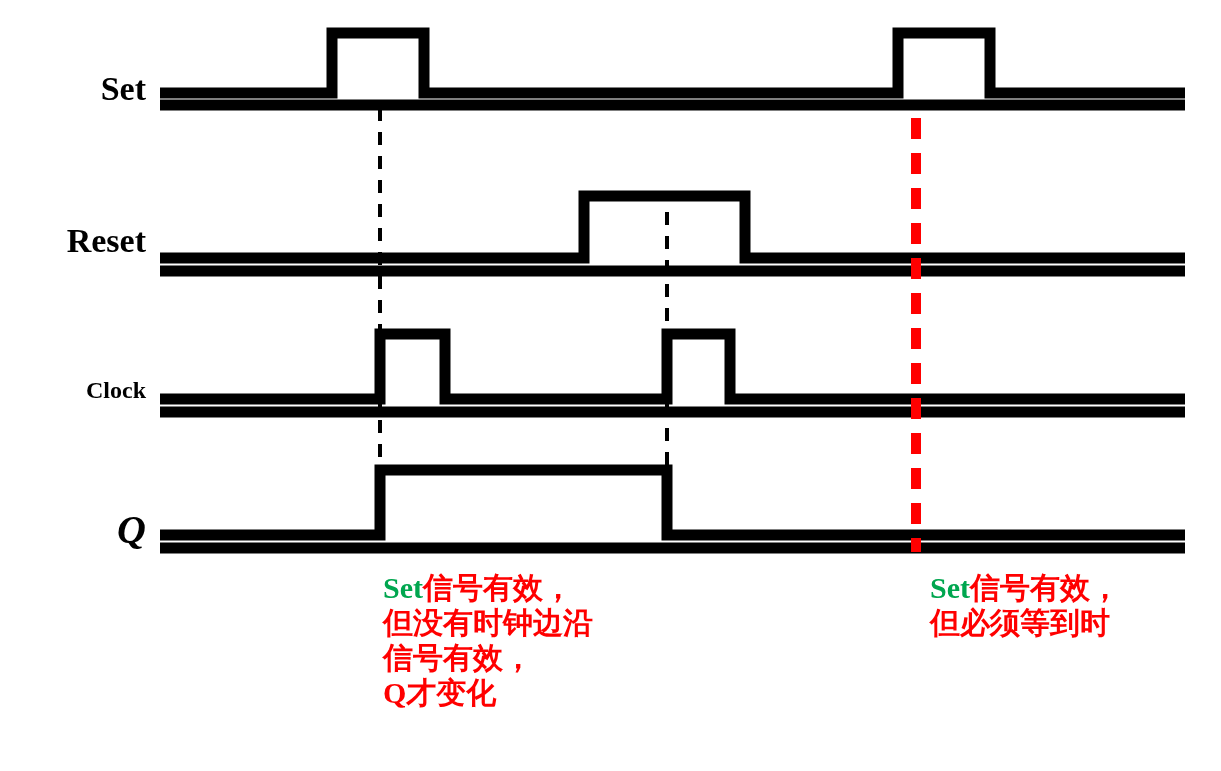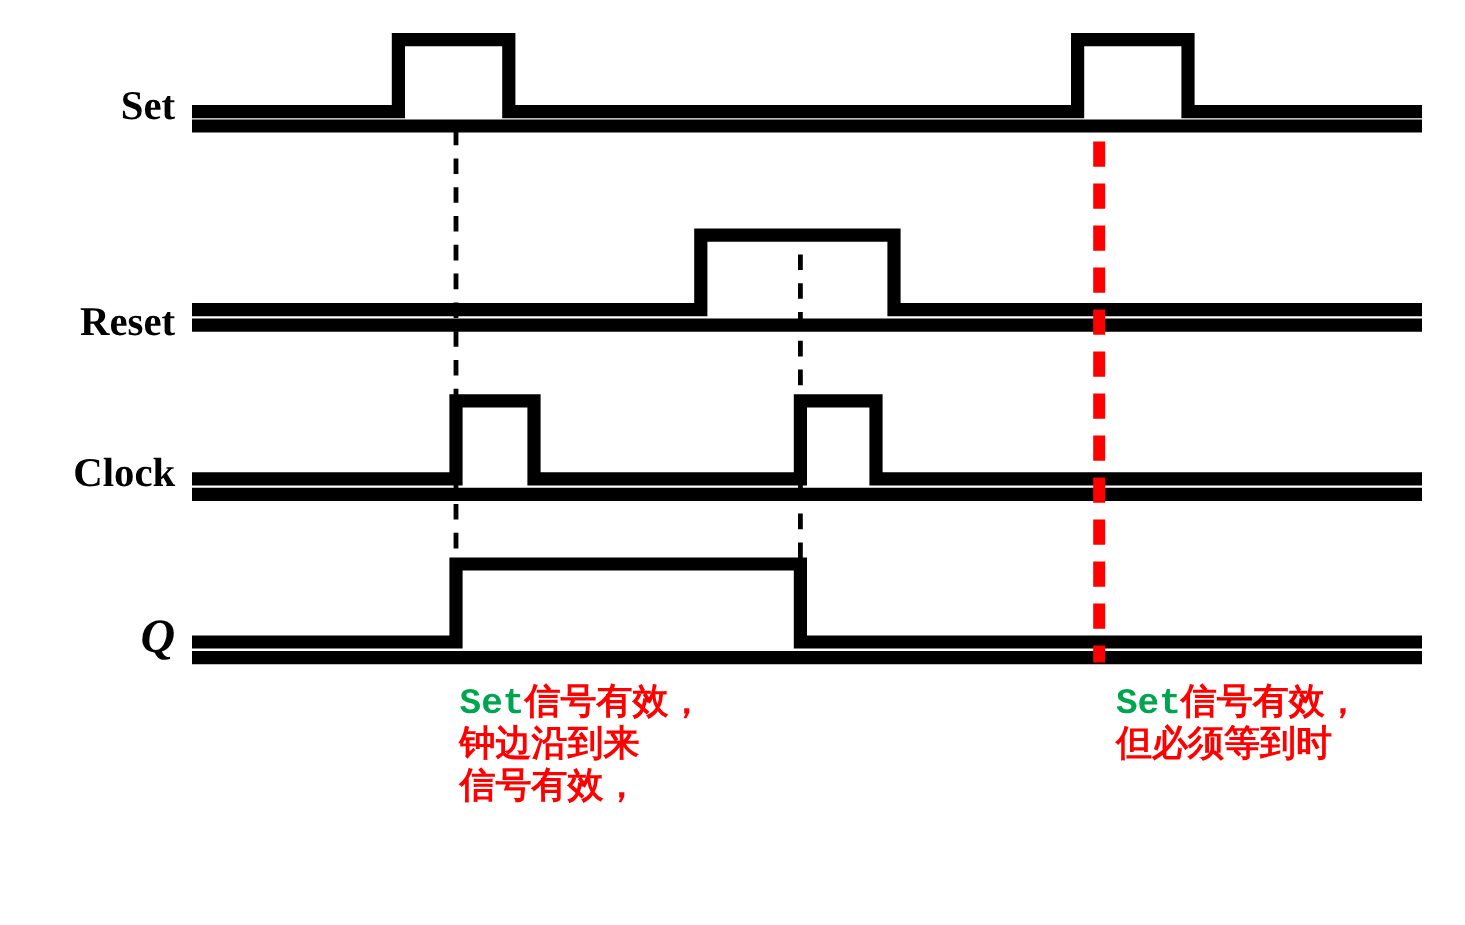--- a/index.html
+++ b/index.html
@@ -35,21 +35,21 @@
     color: #000000;
     white-space: nowrap;
     text-align: right;
     line-height: 1;
   }
   .signal-label.italic-label {
     font-style: italic;
   }
   .annotation {
     position: absolute;
-    font-family: Liberation Mono, monospace;
+    font-family: Liberation Serif, serif;
     font-weight: bold;
     font-size: 30px;
     line-height: 35px;
     color: #ff0000;
     white-space: nowrap;
     letter-spacing: 0px;
   }
   .annotation .kw {
     color: #00a64f;
   }
@@ -75,30 +75,31 @@
       </g>
     <g id="marker-layer">
         <line x1="380" y1="108" x2="380" y2="478" stroke="#000000" stroke-width="4" stroke-dasharray="13 11" stroke-linecap="butt"></line>
         <line x1="667" y1="212" x2="667" y2="478" stroke="#000000" stroke-width="4" stroke-dasharray="13 11" stroke-linecap="butt"></line>
         <line x1="916" y1="118" x2="916" y2="552" stroke="#ff0000" stroke-width="10" stroke-dasharray="21 14" stroke-linecap="butt"></line>
       </g>
   </svg>
 
   <div class="signal-label" id="label-set" style="font-size: 34px; right: 1075px; top: 71.92px;">Set</div>
 
-  <div class="signal-label" id="label-reset" style="font-size: 34px; right: 1075px; top: 252px;">Reset</div>
+  <div class="signal-label" id="label-reset" style="font-size: 34px; right: 1075px; top: 224px;">Reset</div>
 
-  <div class="signal-label" id="label-clock" style="font-size: 34px; right: 1075px; top: 377.92px;">Clock</div>
+  <div class="signal-label" id="label-clock" style="font-size: 24px; right: 1075px; top: 377.92px;">Clock</div>
 
   <div class="signal-label italic-label" id="label-q" style="font-size: 40px; right: 1075px; top: 510.2px;">Q</div>
 
   <div class="annotation" id="annotation-left" style="left: 383px; top: 570px;">
       <span class="ann-line"><span class="kw">Set</span><span>信号有效，</span></span>
-      <span class="ann-line">钟边沿到来</span>
+      <span class="ann-line">但没有时钟边沿</span>
       <span class="ann-line">信号有效，</span>
+      <span class="ann-line">Q才变化</span>
     </div>
 
   <div class="annotation" id="annotation-right" style="left: 930px; top: 570px;">
       <span class="ann-line"><span class="kw">Set</span><span>信号有效，</span></span>
       <span class="ann-line">但必须等到时</span>
     </div>
 
 </div>
 
 </body></html>

